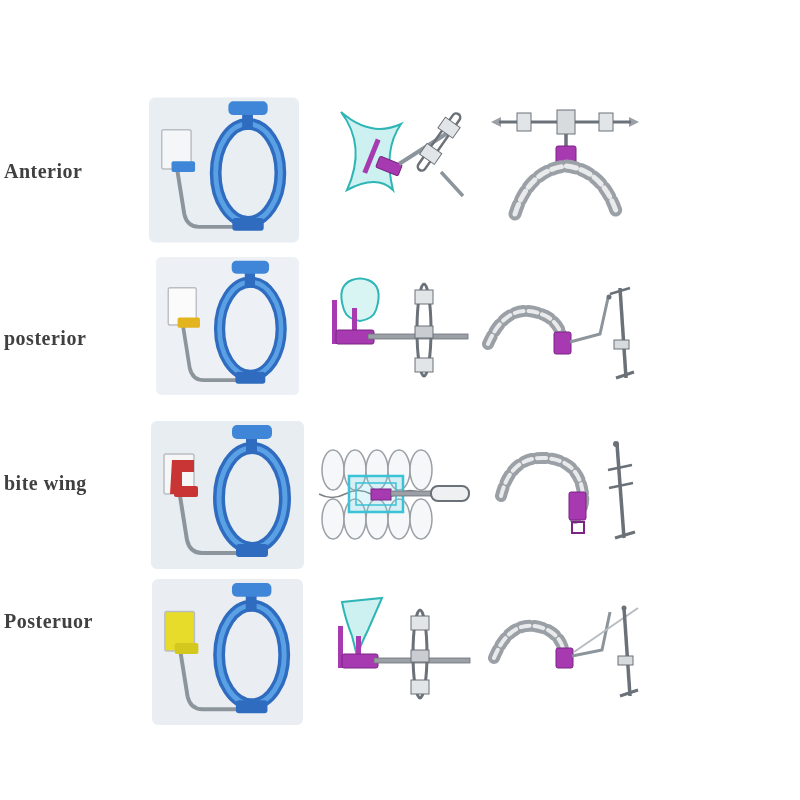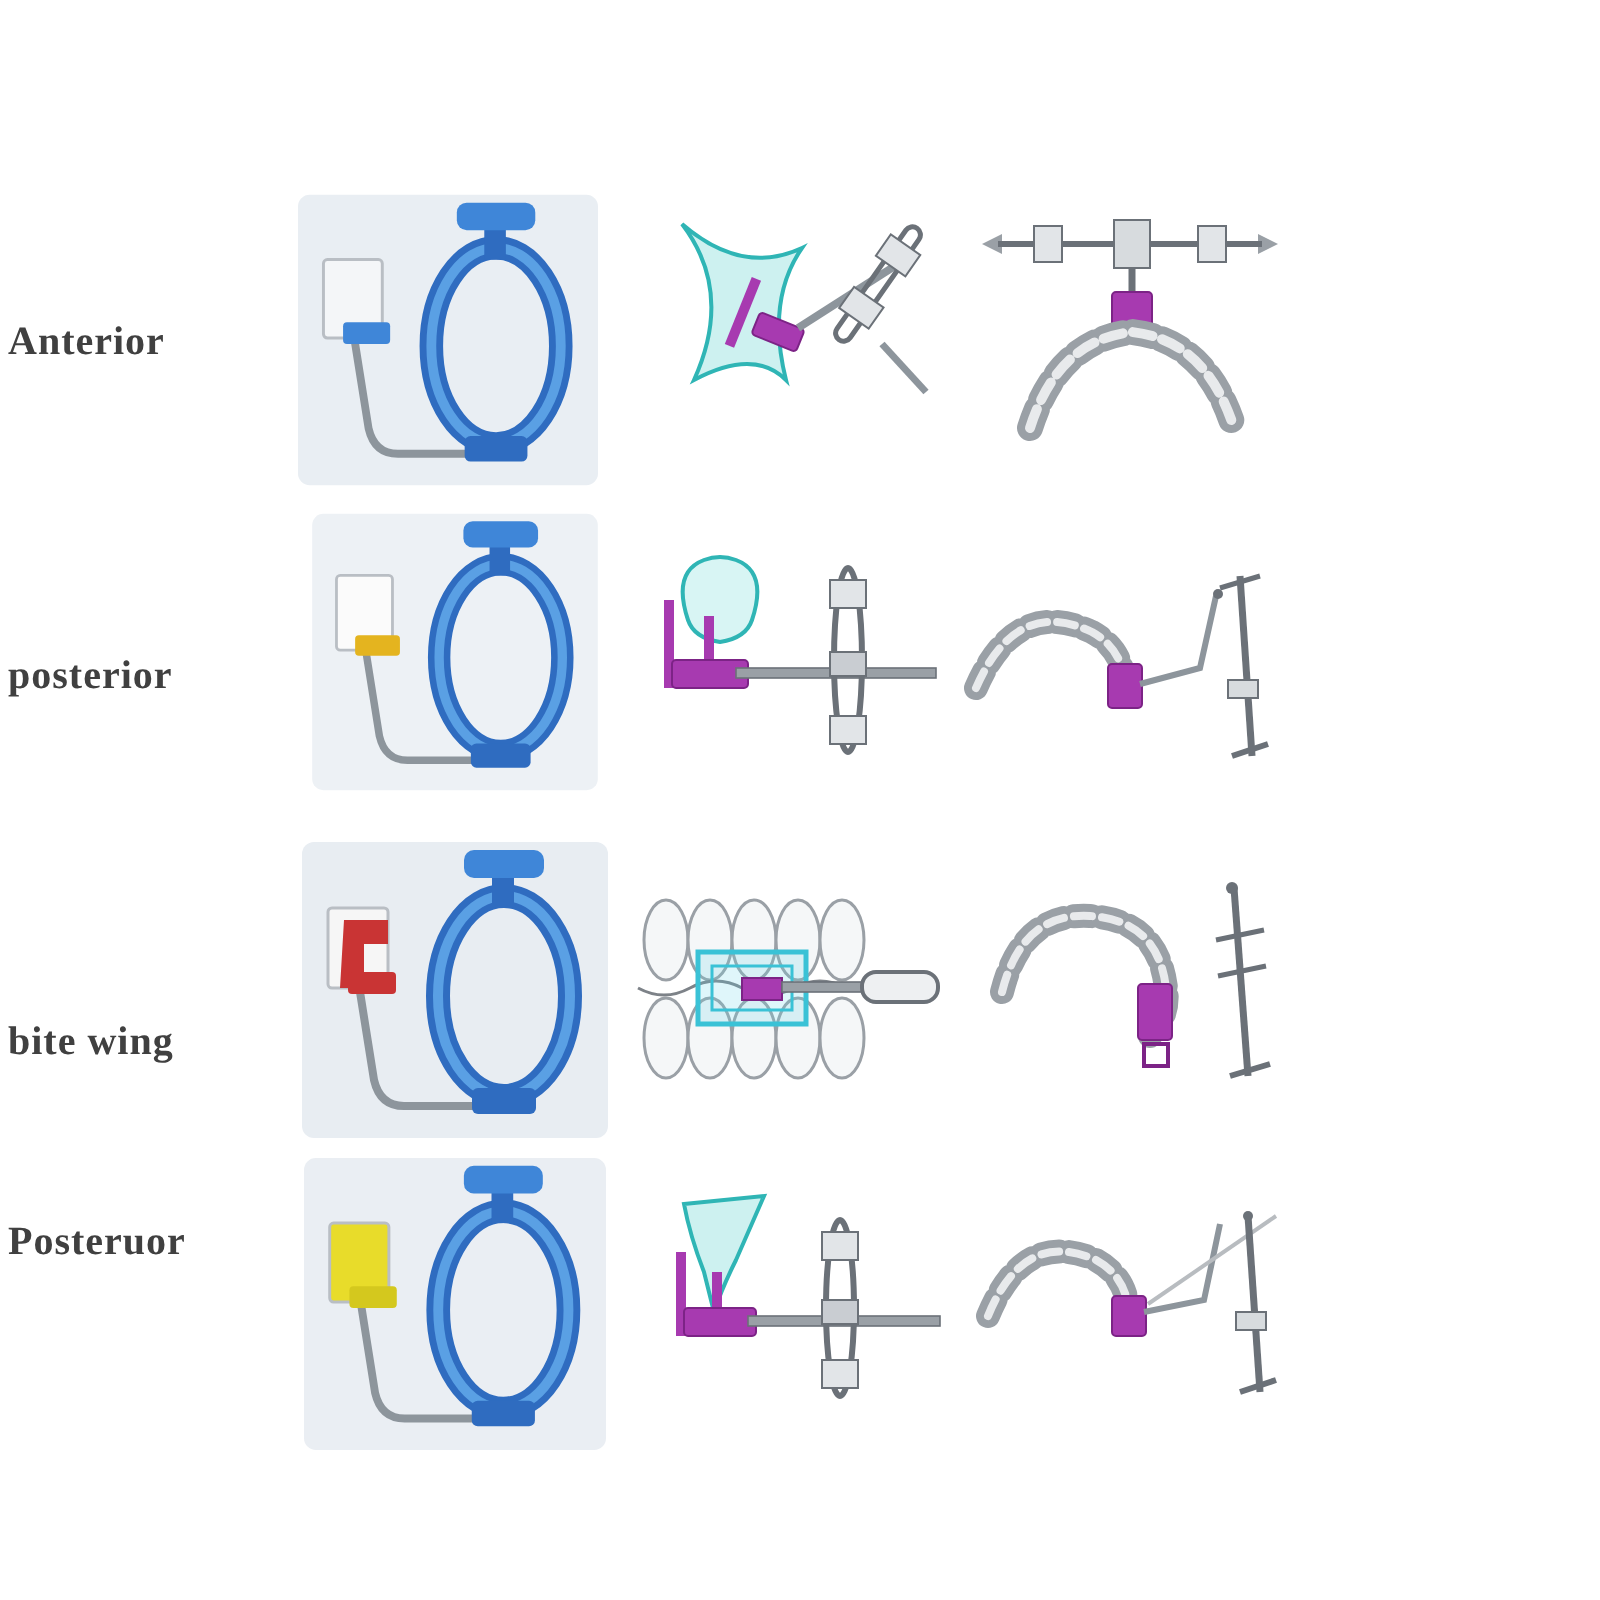--- a/index.html
+++ b/index.html
@@ -8,21 +8,21 @@
     font-family:"Liberation Serif","DejaVu Serif",serif;overflow:hidden;
   }
   .row-label{
     position:absolute;left:4px;color:#404040;font-size:20px;letter-spacing:.5px;
     white-space:nowrap;
     font-weight:bold;
   }
   .cell{position:absolute;}
   .cell svg{width:100%;height:100%;display:block;}
   
-  #lab0{top:160px;} #lab1{top:315px;margin-top:12px;} #lab2{top:510px;} #lab3{top:610px;}
+  #lab0{top:160px;} #lab1{top:315px;margin-top:12px;} #lab2{top:472px;} #lab3{top:610px;}
   #ph0{left:148px;top:95px;width:152px;height:150px;}
   #ph1{left:150px;top:256px;width:155px;height:140px;}
   #ph2{left:150px;top:420px;width:155px;height:150px;}
   #ph3{left:150px;top:578px;width:155px;height:148px;}
   #md0{left:325px;top:98px;width:150px;height:140px;}
   #md1{left:308px;top:274px;width:165px;height:115px;}
   #md2{left:313px;top:442px;width:170px;height:105px;}
   #md3{left:316px;top:596px;width:160px;height:112px;}
   #rt0{left:485px;top:98px;width:160px;height:140px;}
   #rt1{left:474px;top:282px;width:170px;height:105px;}

